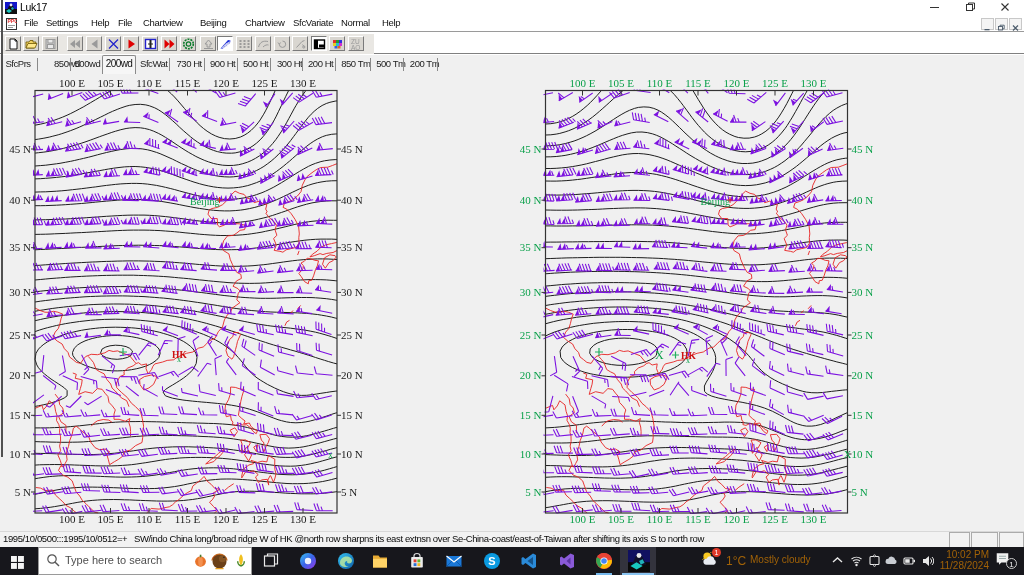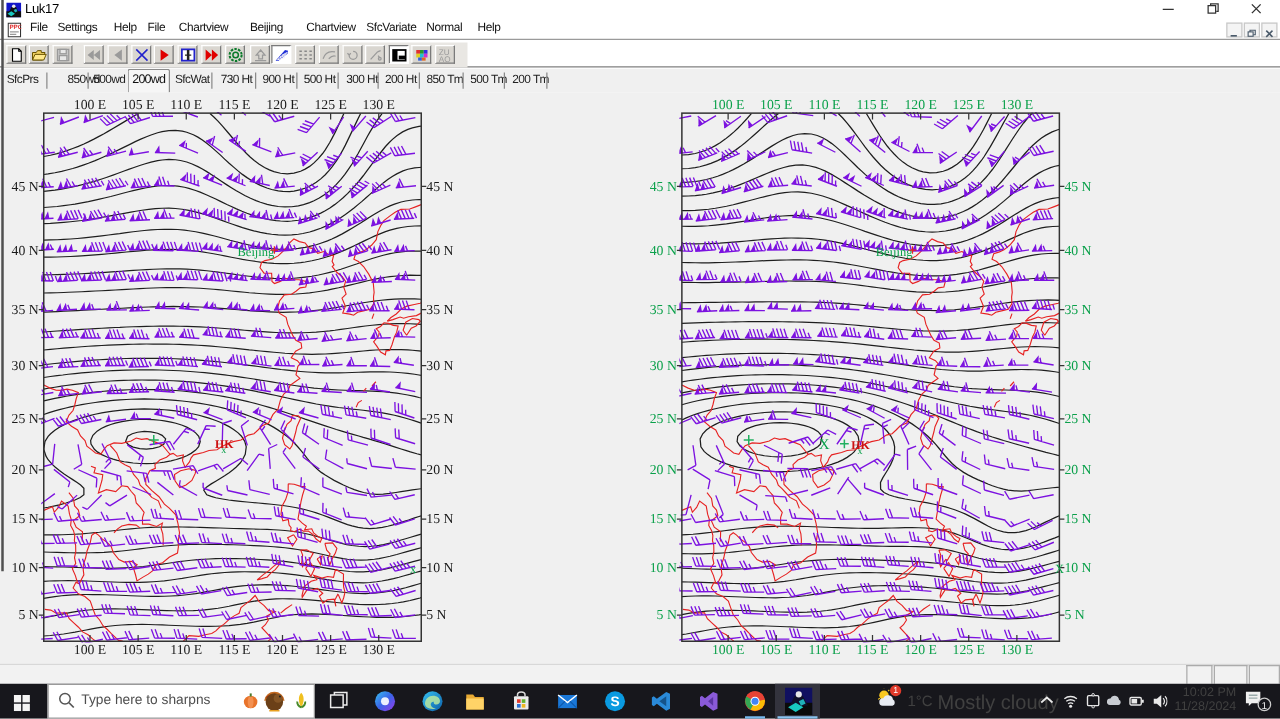--- a/index.html
+++ b/index.html
@@ -30,21 +30,21 @@
 
 #statusbar{left:0;top:531px;width:1024px;height:16px;background:#f2f2f2;border-top:1px solid #d8d8d8}
 #stext{left:3px;top:533px;font-size:9.5px;letter-spacing:-0.38px;color:#0a0a0a;white-space:nowrap}
 .spane{position:absolute;top:532px;height:15px;border:1px solid #ababab;border-bottom:none}
 
 #taskbar{left:0;top:547px;width:1024px;height:28px;background:#17171c}
 #searchbox{left:38px;top:547px;width:214px;height:28px;background:#fff;border:1px solid #9a9a9a}
 #stxt{left:65px;top:554px;font-size:11px;color:#4e4e4e}
 #luktile{left:620px;top:547px;width:36px;height:28px;background:#33333d}
 .underline{position:absolute;top:573px;height:2px;background:#76b9ed}
-.traytxt{position:absolute;color:#404040;font-size:10px}
+.traytxt{position:absolute;color:#a16207;font-size:10px}
 </style></head>
 <body>
 <div id="root">
 
   <div class="abs" id="titlebar"></div>
   <svg class="abs" id="ticon" width="12" height="12" viewBox="0 0 12 12">
       <rect width="12" height="12" fill="#1216c8"></rect>
       <rect y="7" width="12" height="5" fill="#101010"></rect>
       <path d="M2 8 L4 4 L6 2 L8 4 L10 8" fill="#0d0d12"></path>
       <circle cx="6" cy="3" r="1.4" fill="#e8e8e8"></circle>
@@ -459,37 +459,38 @@
       <path d="M727.0 126h6M730.0 123v6" stroke="#e62222" stroke-width="1" fill="none"></path>
       <path d="M595 278h8M599 274v8" stroke="#22b060" stroke-width="1.2" fill="none"></path>
       <text x="655" y="285" font-family="Liberation Serif,serif" font-size="12px" fill="#0aa04a">X</text>
       <path d="M672 281h7M675.5 277.5v7" stroke="#22b060" stroke-width="1.2" fill="none"></path>
       <text x="681" y="285" font-family="Liberation Serif,serif" font-size="9.5px" font-weight="bold" fill="#cc1111">HK</text>
       <text x="686" y="289" font-family="Liberation Serif,serif" font-size="8px" fill="#0aa04a">x</text>
       <text x="844" y="384" font-family="Liberation Serif,serif" font-size="10px" fill="#0aa04a">X</text>
   </svg>
 
   <div class="abs" id="statusbar"></div>
+  <div class="abs" id="stext">1995/10/0500:::1995/10/0512=+&nbsp;&nbsp;&nbsp;SW/indo China long/broad ridge W of HK @north row sharpns its east extnsn over Se-China-coast/east-of-Taiwan after shifting its axis S to north row</div>
   <div class="spane" style="left:949px;width:21px"></div>
   <div class="spane" style="left:971px;width:27px"></div>
   <div class="spane" style="left:999px;width:25px"></div>
 
   <div class="abs" id="taskbar"></div>
   <svg class="abs" style="left:11px;top:556px" width="13" height="13" viewBox="0 0 13 13">
       <rect x="0" y="0" width="5.9" height="5.9" fill="#f4f4f4"></rect>
       <rect x="7" y="0" width="5.9" height="5.9" fill="#f4f4f4"></rect>
       <rect x="0" y="7" width="5.9" height="5.9" fill="#f4f4f4"></rect>
       <rect x="7" y="7" width="5.9" height="5.9" fill="#f4f4f4"></rect>
     </svg>
   <div class="abs" id="searchbox"></div>
   <svg class="abs" style="left:46px;top:553px" width="15" height="15">
       <circle cx="6" cy="6" r="4.2" fill="none" stroke="#555" stroke-width="1.2"></circle>
       <path d="M9.2 9.2 L13 13" stroke="#555" stroke-width="1.4"></path>
     </svg>
-  <div class="abs" id="stxt">Type here to sharpns</div>
+  <div class="abs" id="stxt">Type here to search</div>
   <svg class="abs" style="left:194px;top:554px" width="13" height="13" viewBox="0 0 18 18">
       <ellipse cx="9" cy="10.5" rx="7.5" ry="7" fill="#e8732a"></ellipse>
       <ellipse cx="9" cy="10.5" rx="3.2" ry="7" fill="#f39050"></ellipse>
       <rect x="8" y="1" width="2.2" height="3.5" fill="#4a7a2a"></rect>
     </svg>
     <svg class="abs" style="left:209px;top:550px" width="21" height="21" viewBox="0 0 18 18">
       <path d="M9 3a7 7 0 0 1 7 6H2a7 7 0 0 1 7-6z" fill="#c46a20"></path>
       <path d="M3 7a8 8 0 0 1 12 0z" fill="#a33218"></path>
       <circle cx="9" cy="10" r="6" fill="#6b4018"></circle>
       <circle cx="11.5" cy="7.5" r="3" fill="#855525"></circle>
@@ -573,21 +574,21 @@
       <path d="M2 13l5-3 5 3-5 3z" fill="#18c8c0"></path>
       <path d="M9 9l3-1.5 1.5 3-3 1.5z" fill="#20b0b8"></path>
     </svg>
     <svg class="abs" style="left:702px;top:551px" width="17" height="17" viewBox="0 0 18 18">
       <circle cx="5.5" cy="5.5" r="4" fill="#f8c820"></circle>
       <path d="M2 8l-1.5 1M5.5 0v-1M9 2l1-1" stroke="#f8c820"></path>
       <path d="M4.5 14.5a3.2 3.2 0 0 1 .4-6.4 4.3 4.3 0 0 1 8.2 1.1 2.9 2.9 0 0 1-.4 5.3z" fill="#e8ecf2"></path>
     </svg>
     <div class="abs" style="left:712px;top:548px;width:9px;height:9px;border-radius:5px;background:#e03a2a;color:#fff;font-size:7px;text-align:center;line-height:9px">1</div>
     <div class="abs traytxt" style="left:726px;top:554px;font-size:12px">1°C</div>
-    <div class="abs traytxt" style="left:750px;top:554px;font-size:16px">Mostly cloudy</div>
+    <div class="abs traytxt" style="left:750px;top:554px;font-size:10px">Mostly cloudy</div>
   <div class="underline" style="left:596px;width:16px"></div>
     <div class="underline" style="left:622px;width:32px;background:#8ac4f0"></div>
     <svg class="abs" style="left:831px;top:554px" width="13" height="13" viewBox="0 0 13 13">
       <path d="M2 8l4.5-4L11 8" fill="none" stroke="#e8e8e8" stroke-width="1.4"></path>
     </svg>
     <svg class="abs" style="left:850px;top:554px" width="13" height="13" viewBox="0 0 13 13">
       <path d="M1.5 5a8 8 0 0 1 10 0M3 7a6 6 0 0 1 7 0M4.5 9a3.5 3.5 0 0 1 4 0" fill="none" stroke="#e8e8e8" stroke-width="1.1"></path>
       <circle cx="6.5" cy="11" r="1.2" fill="#e8e8e8"></circle>
     </svg>
     <svg class="abs" style="left:868px;top:554px" width="13" height="13" viewBox="0 0 13 13">

